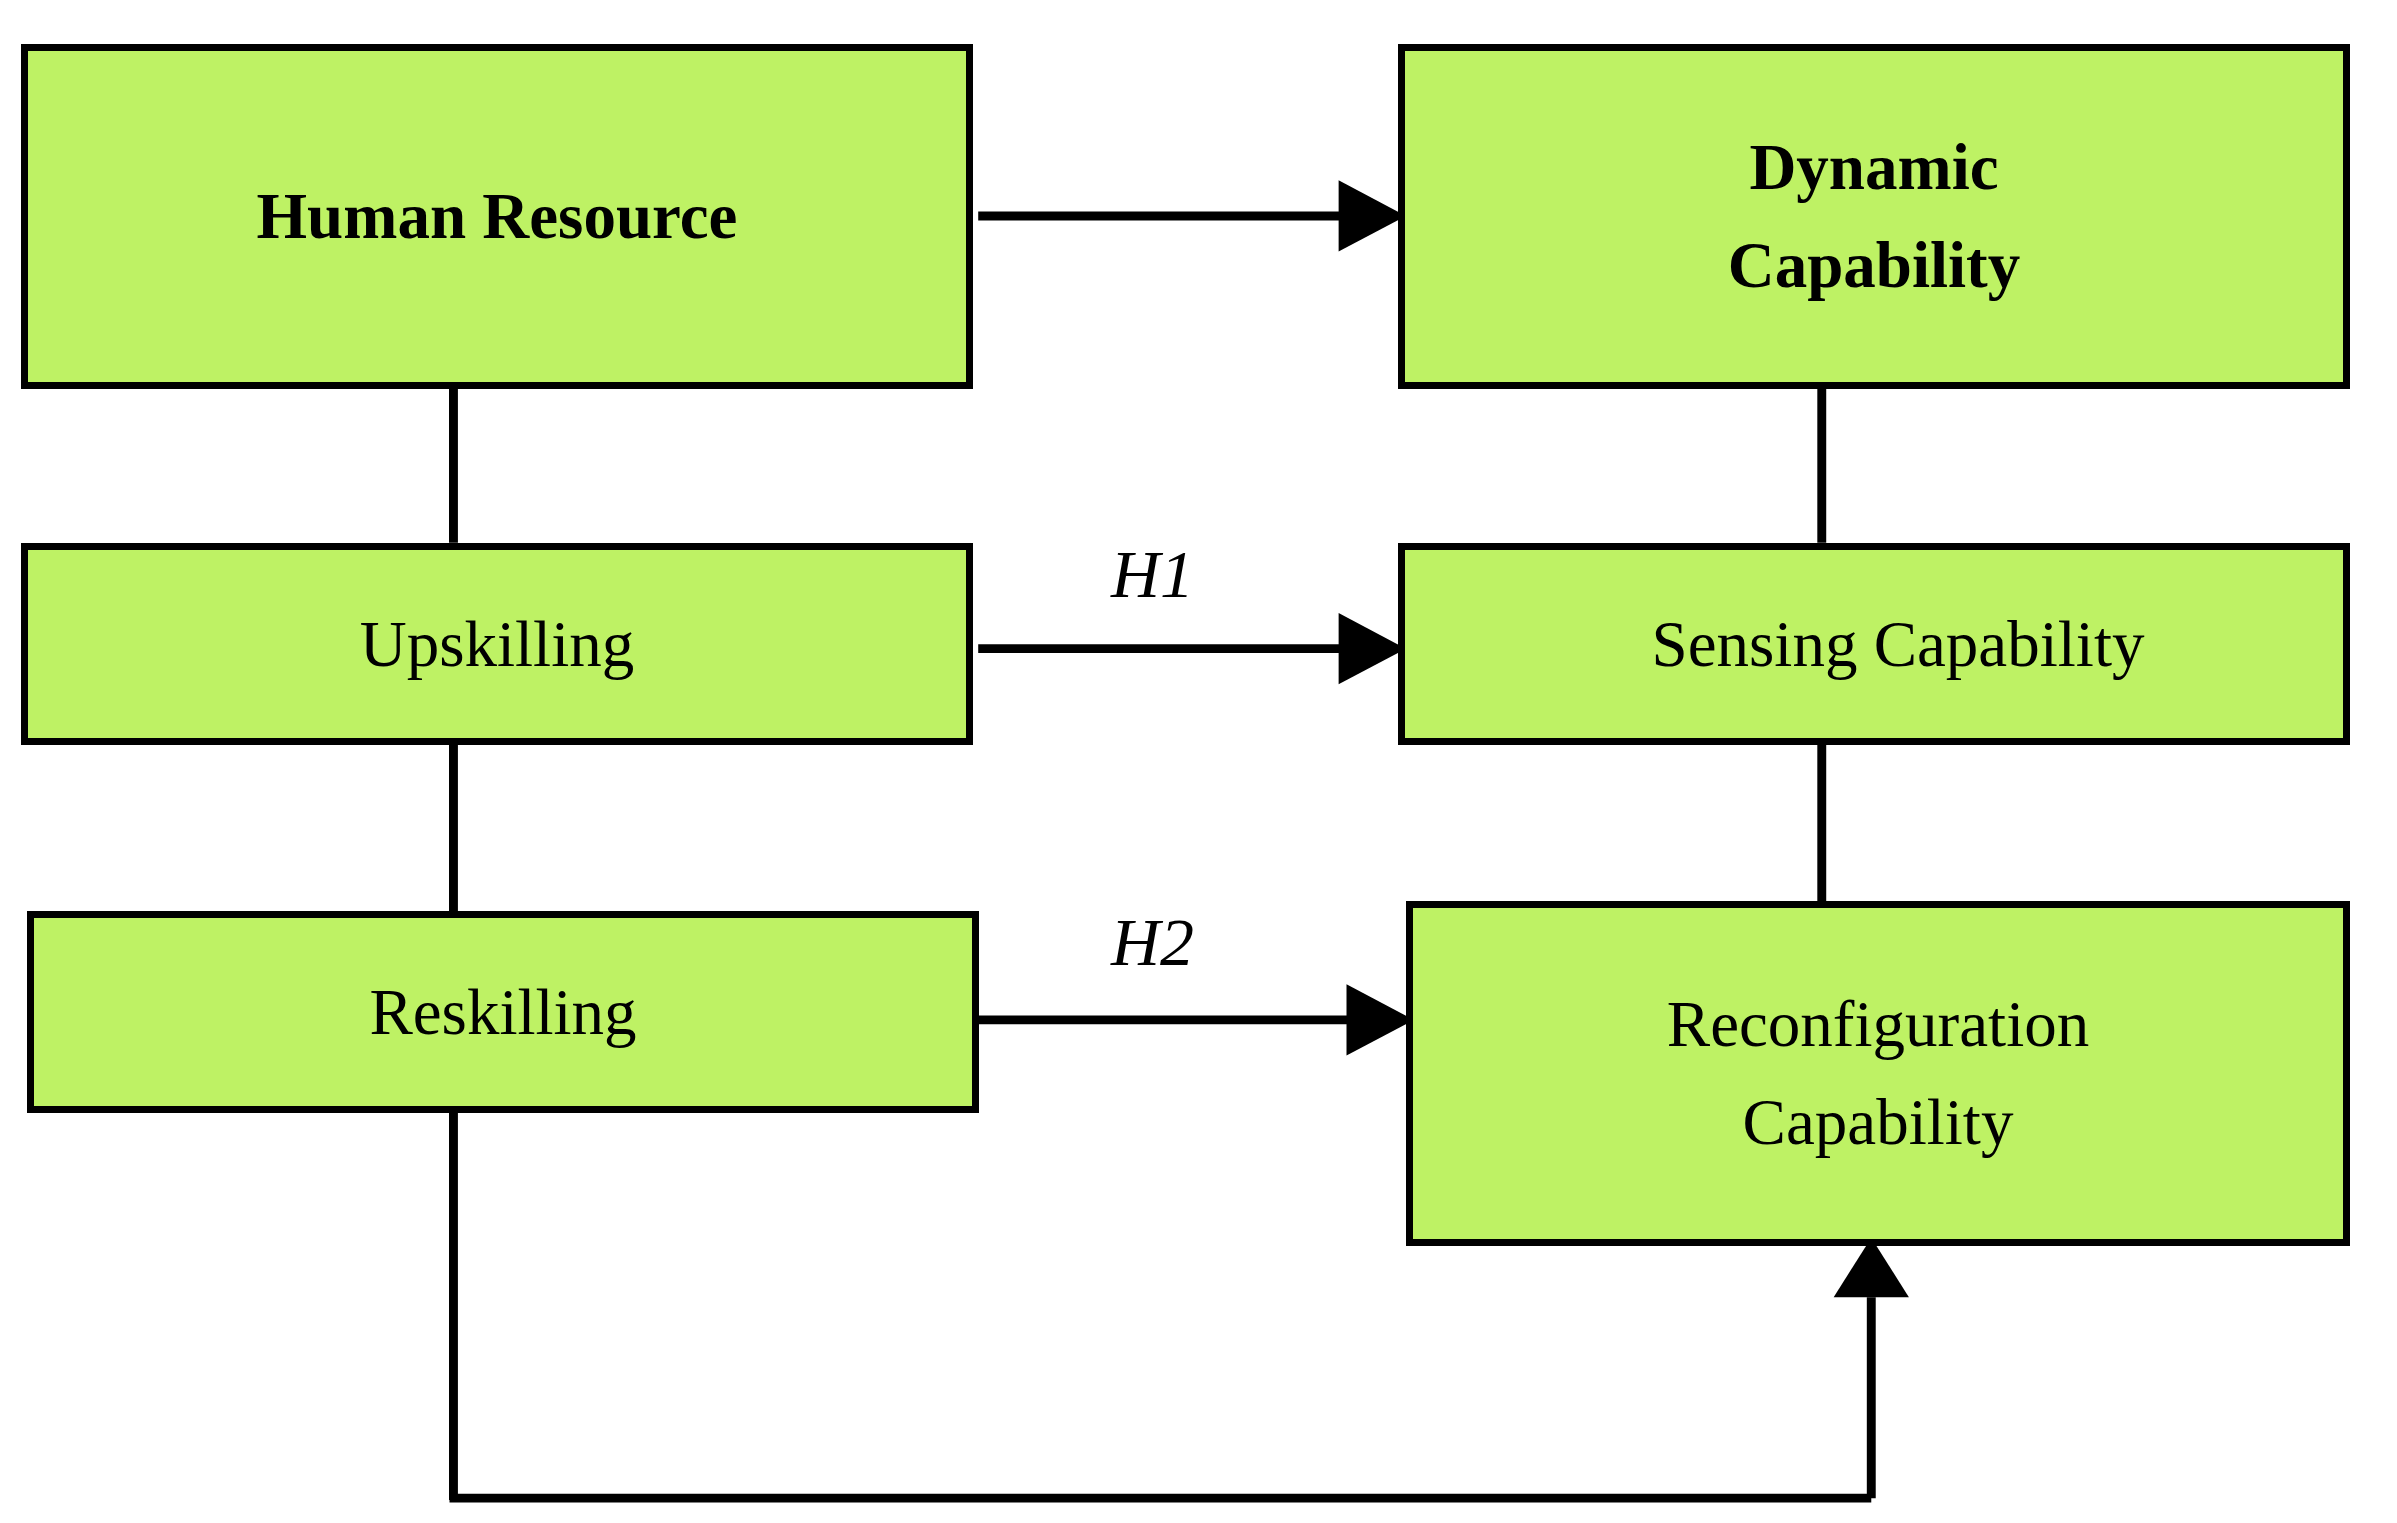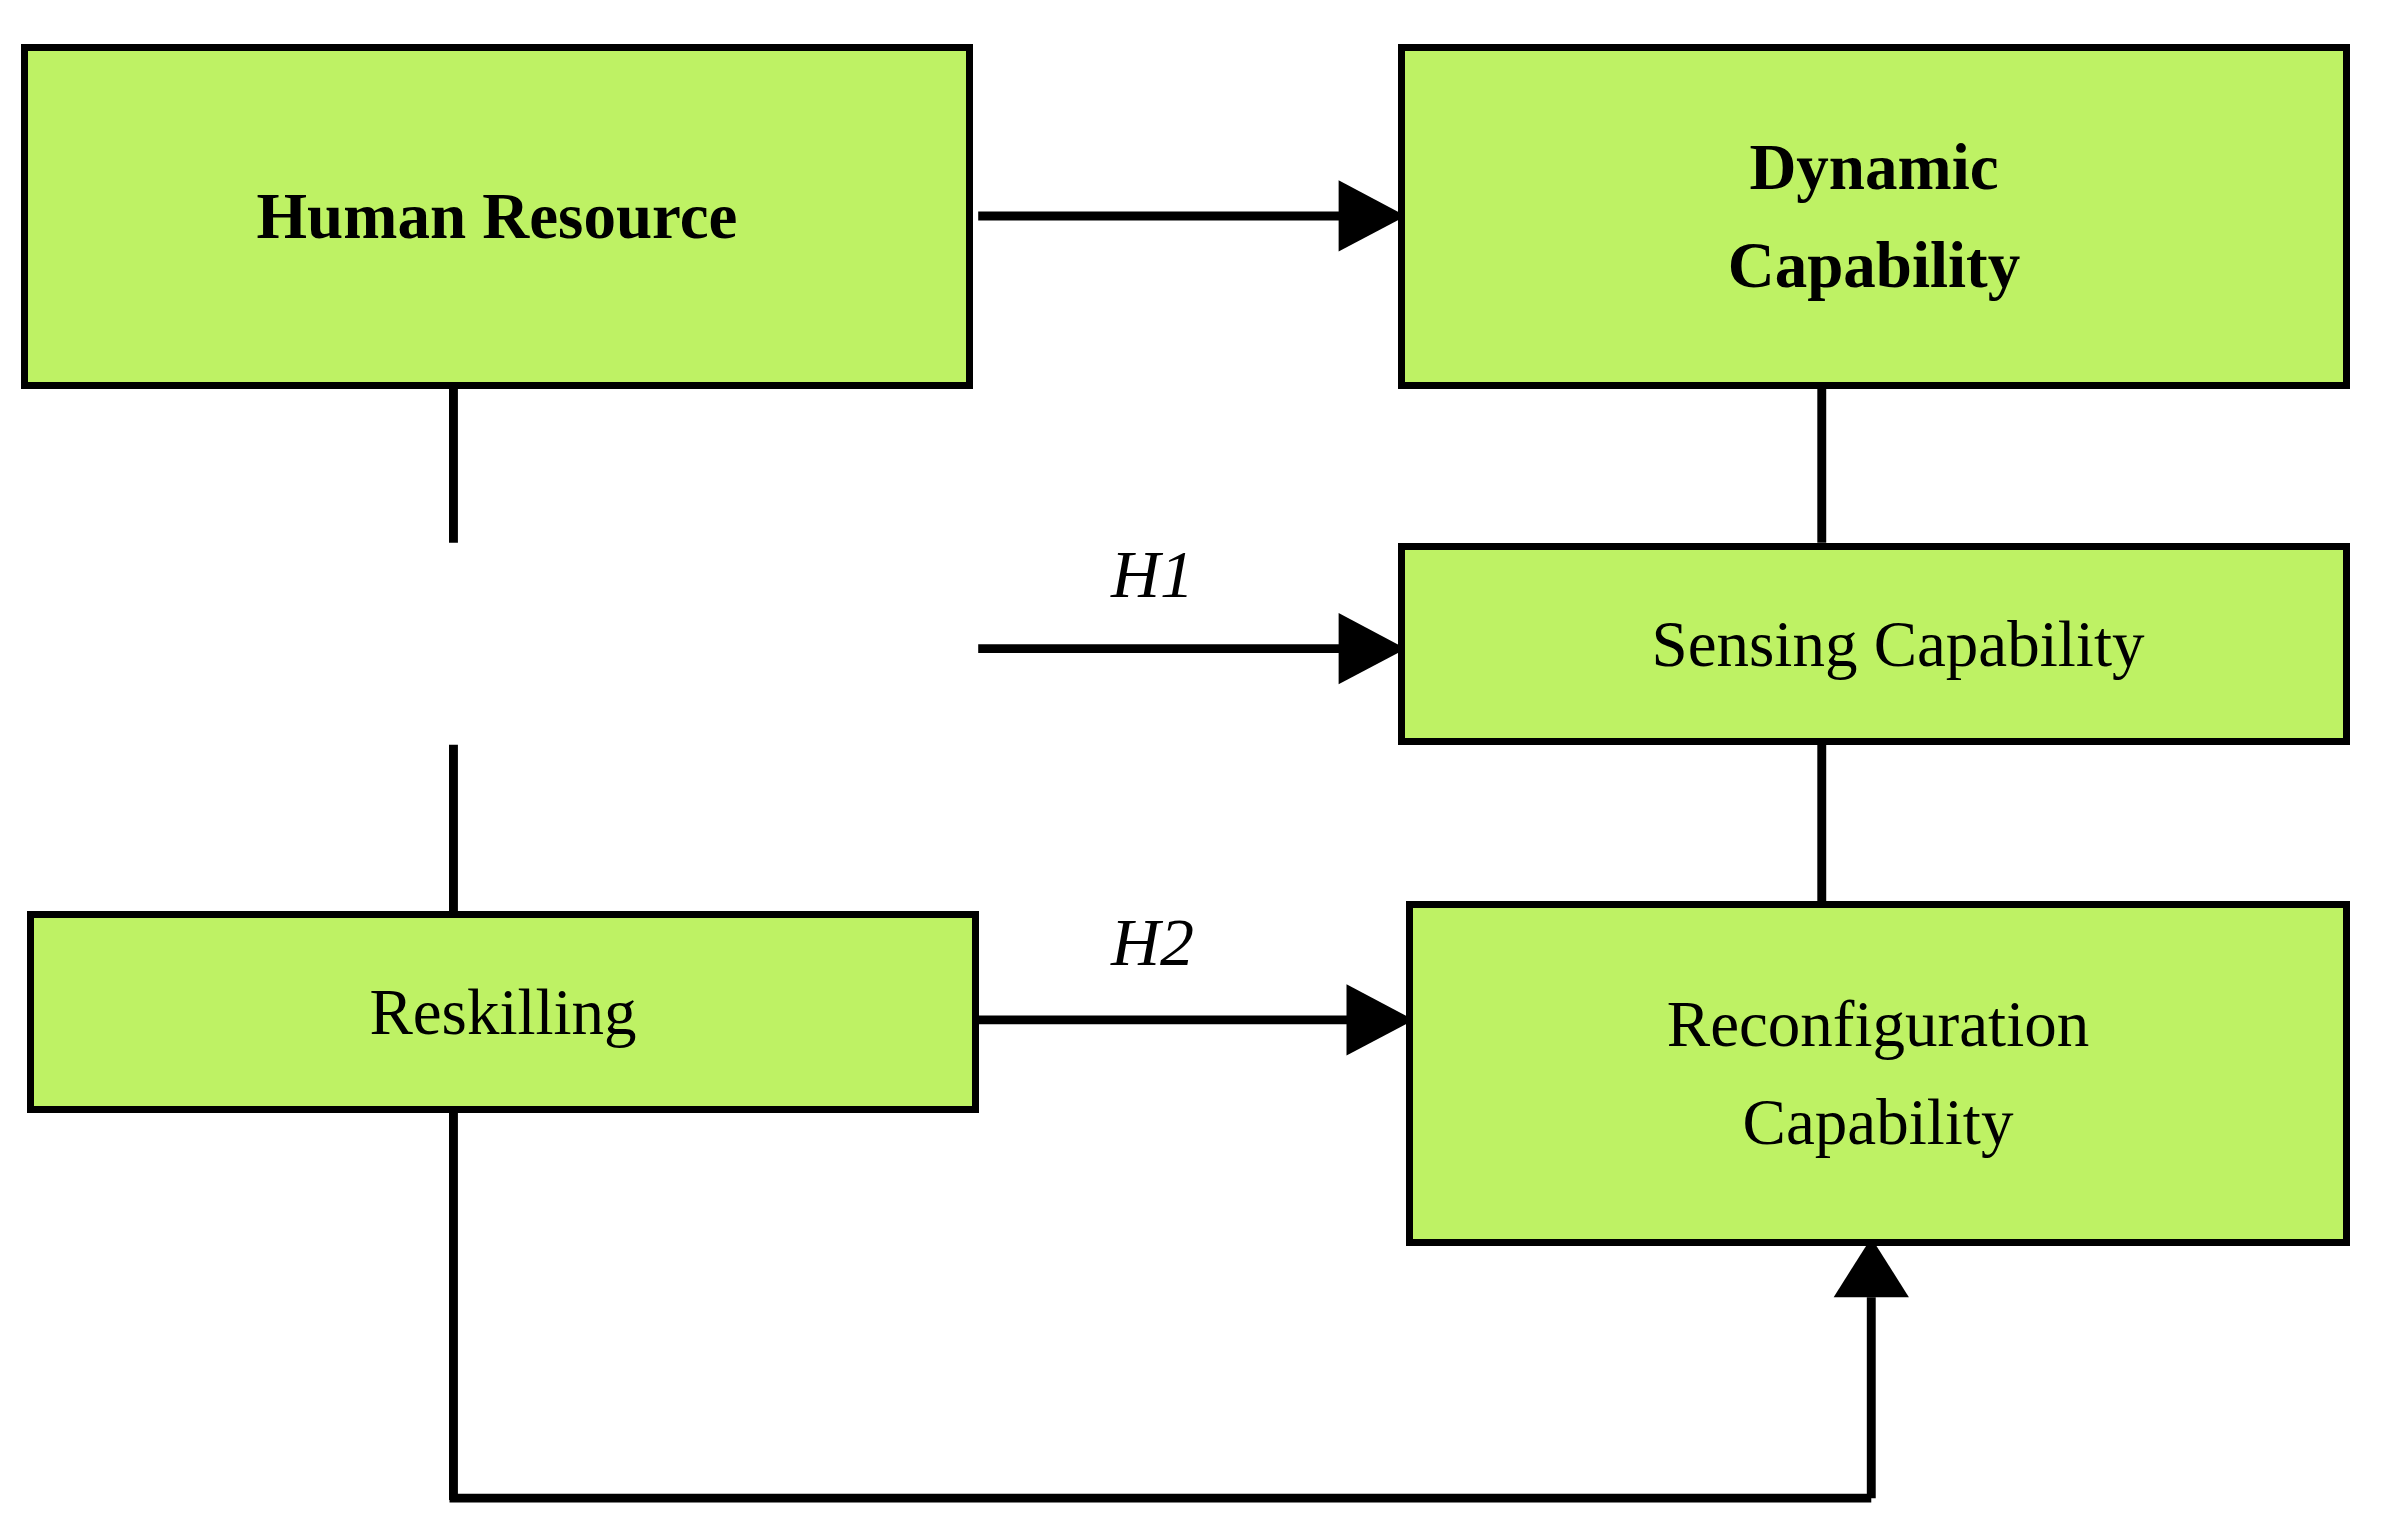--- a/index.html
+++ b/index.html
@@ -116,20 +116,23 @@
 
   <div class="node bold" id="node-hrsa">
     <span class="node-text two-line line1">Human Resource</span>
   </div>
 
   <div class="node bold" id="node-dc">
     <span class="node-text two-line line1">Dynamic</span>
     <span class="node-text two-line line2">Capability</span>
   </div>
 
+  <div class="node" id="node-upskilling">
+    <span class="node-text line1">Upskilling</span>
+  </div>
 
   <div class="node" id="node-sensing">
     <span class="node-text line1">Sensing Capability</span>
   </div>
 
   <div class="node" id="node-reskilling">
     <span class="node-text line1">Reskilling</span>
   </div>
 
   <div class="node" id="node-reconfig">

